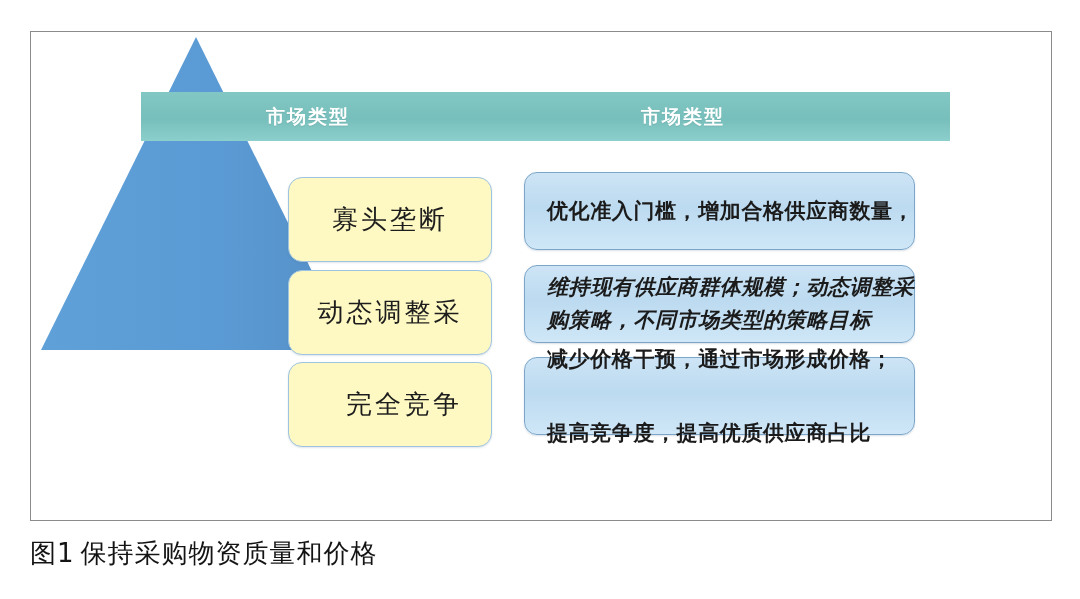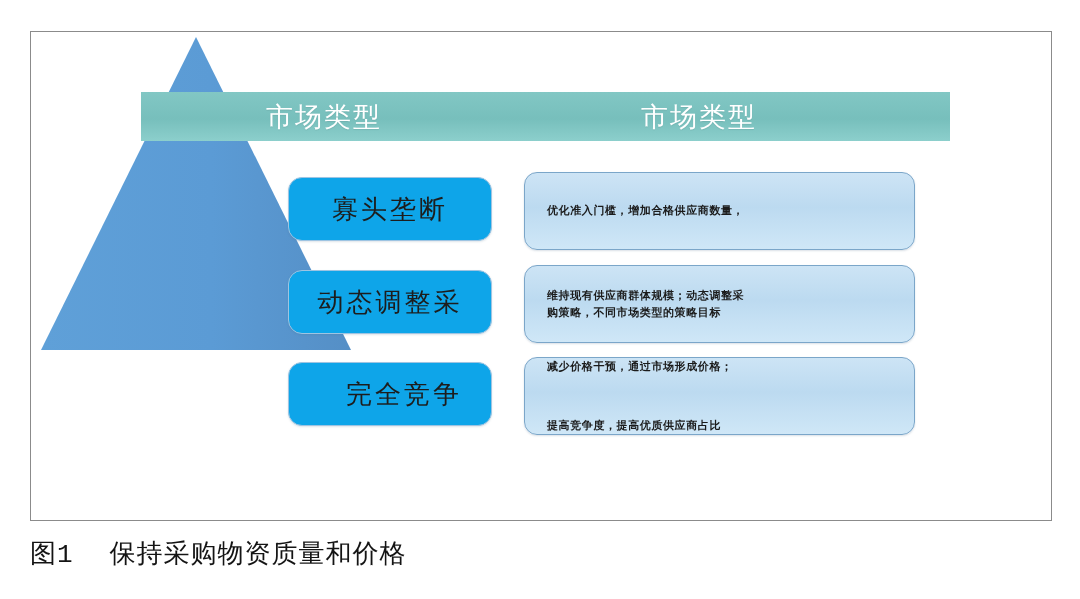--- a/index.html
+++ b/index.html
@@ -34,22 +34,22 @@
     top: 92px;
     width: 809px;
     height: 49px;
     background: linear-gradient(180deg, #82c7c4 0%, #77bfbc 55%, #8ccfcc 100%);
   }
   .header-title {
     position: absolute;
     top: 50%;
     transform: translateY(-50%);
     color: #ffffff;
-    font-size: 27px;
-    font-weight: 400;
+    font-size: 19px;
+    font-weight: 700;
     letter-spacing: 2px;
     white-space: nowrap;
     text-shadow: 0 1px 1px rgba(0,0,0,0.08);
   }
   #header-title-market { left: 125px; }
   #header-title-strategy { left: 500px; }
 
   
   #pyramid {
     position: absolute;
@@ -58,23 +58,23 @@
     width: 330px;
     height: 325px;
     pointer-events: none;
   }
 
   
   .market-box {
     position: absolute;
     left: 288px;
     width: 204px;
-    height: 64px;
+    height: 85px;
     box-sizing: border-box;
-    background: #0ea5e9;
+    background: #fef9c3;
     border: 1.6px solid #9ec4e2;
     border-radius: 14px;
     display: flex;
     align-items: center;
     justify-content: center;
     box-shadow: 0 1px 2px rgba(80,110,140,0.18);
   }
   .market-box-label {
     font-size: 26px;
     color: #1d1d1d;
@@ -97,42 +97,42 @@
     border: 1.4px solid #7ba6c9;
     border-radius: 13px;
     display: flex;
     flex-direction: column;
     align-items: flex-start;
     justify-content: center;
     padding: 0 0 0 22px;
     box-shadow: 0 1px 2px rgba(70,100,130,0.2);
   }
   .strategy-line {
-    font-size: 11px;
+    font-size: 21px;
     font-weight: 700;
     color: #1b1b1b;
     letter-spacing: 0.6px;
     line-height: 1.55;
     white-space: nowrap;
   }
   #strategy-box-0 { top: 172px; }
-  #strategy-box-1 { top: 265px; }
+  #strategy-box-1 { top: 265px; font-style: italic; }
   #strategy-box-2 { top: 357px; gap: 41px; }
 
   
   #caption {
     position: absolute;
     left: 30px;
     top: 536px;
     font-size: 26px;
     color: #141414;
     white-space: nowrap;
     letter-spacing: 1px;
   }
-  #caption-number { margin-right: 36px; font-family: Liberation Mono, monospace; }
+  #caption-number { margin-right: 6px; }
 </style>
 </head>
 <body>
 
 <div id="figure-frame">
 
   <svg id="pyramid" viewBox="0 0 330 325" width="330" height="325" style="left:0;top:0;position:absolute;">
     <defs>
       <linearGradient id="pyrGrad" x1="0" y1="0" x2="1" y2="0">
         <stop offset="0%" stop-color="#5fa0d8"></stop>

